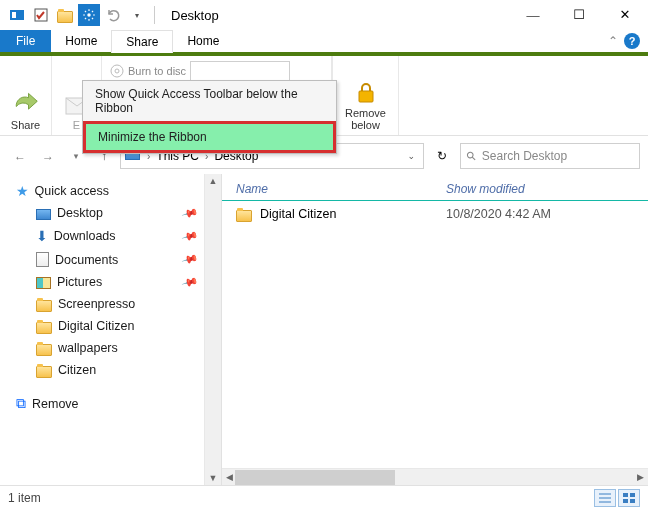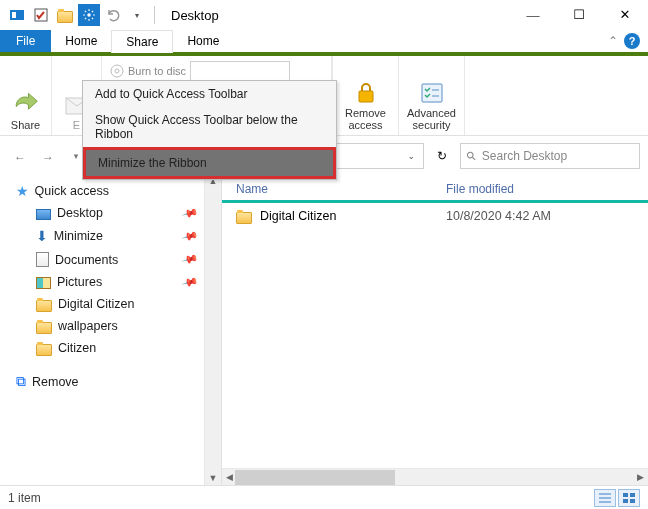--- a/index.html
+++ b/index.html
@@ -25,21 +25,21 @@
     .rb-group { border-right: 1px solid #e8e8e8; display: flex; flex-direction: column; align-items: center; justify-content: flex-end; padding: 2px 8px 4px; font-size: 11px; color: #333; }
     .rb-big { display: flex; flex-direction: column; align-items: center; gap: 2px; }
     .rb-label { font-size: 11px; text-align: center; line-height: 12px; }
     .dimmed { color: #a0a0a0; }
     .burn-row { display: flex; align-items: center; gap: 4px; font-size: 11px; color: #888; height: 22px; }
     .burn-input { width: 100px; height: 20px; border: 1px solid #cfcfcf; }
 
     
     .ctxmenu { position: absolute; left: 82px; top: 80px; width: 255px; background: #f5f5f5; border: 1px solid #bdbdbd; box-shadow: 2px 2px 3px rgba(0,0,0,0.15); z-index: 20; }
     .ctxitem { padding: 6px 12px; font-size: 12px; color: #222; }
-    .ctxitem.hl { background: #737373; }
+    .ctxitem.hl { background: #86efac; }
     .ctxwrap-hl { border: 3px solid #d62f2f; }
 
     
     .navbar { height: 36px; display: flex; align-items: center; padding: 0 8px; gap: 4px; margin-top: 2px; }
     .nav-arrow { width: 24px; height: 24px; display: flex; align-items: center; justify-content: center; color: #777; }
     .nav-arrow.enabled { color: #333; }
     .addr { flex: 1; height: 26px; border: 1px solid #cfcfcf; display: flex; align-items: center; padding: 0 4px; gap: 4px; }
     .crumb { display: flex; align-items: center; gap: 2px; font-size: 12px; }
     .crumb-sep { color: #666; font-size: 10px; padding: 0 2px; }
     .addr-drop { margin-left: auto; color: #555; padding: 0 4px; }
@@ -49,21 +49,21 @@
     
     .main { display: flex; height: calc(509px - 30px - 26px - 80px - 38px - 24px); }
     .sidebar { width: 222px; border-right: 1px solid #e1e1e1; position: relative; overflow: hidden; }
     .sb-scroll { position: absolute; right: 0; top: 0; bottom: 0; width: 17px; background: #f0f0f0; border-left: 1px solid #e8e8e8; display: flex; flex-direction: column; justify-content: space-between; align-items: center; color: #666; font-size: 9px; padding: 2px 0; }
     .sb-inner { padding-top: 6px; }
     .sb-head { display: flex; align-items: center; gap: 6px; padding: 4px 6px 4px 16px; font-size: 12.5px; color: #1a1a1a; }
     .sb-item { display: flex; align-items: center; gap: 6px; padding: 4px 6px 4px 36px; font-size: 12.5px; color: #1a1a1a; position: relative; }
     .sb-pin { position: absolute; right: 24px; color: #9a9a9a; font-size: 11px; transform: rotate(30deg); }
 
     .content { flex: 1; position: relative; }
-    .cols { display: flex; padding: 8px 14px 4px; color: #4f6da8; font-size: 12px; border-bottom: 3px solid #14b8a6; }
+    .cols { display: flex; padding: 8px 14px 4px; color: #4f6da8; font-size: 12px; border-bottom: 1px solid #14b8a6; font-style: italic; }
     .col-name { width: 210px; }
     .row { display: flex; padding: 6px 14px; align-items: center; font-size: 12.5px; }
     .row .file-name { width: 210px; display: flex; align-items: center; gap: 8px; }
     .ct-hscroll { position: absolute; left: 0; right: 0; bottom: 0; height: 17px; background: #f0f0f0; border-top: 1px solid #e8e8e8; display: flex; align-items: center; color: #666; font-size: 9px; }
     .ct-hscroll .left { padding-left: 4px; }
     .ct-hscroll .right { margin-left: auto; padding-right: 4px; }
 
     
     .status { height: 24px; border-top: 1px solid #e1e1e1; display: flex; align-items: center; padding: 0 8px; font-size: 12px; color: #444; }
     .view-toggles { margin-left: auto; display: flex; gap: 2px; }
@@ -164,37 +164,26 @@
       <div class="burn-input"></div>
     </div>
   </div>
   <div style="width:1px;background:#e8e8e8;"></div>
   <div class="rb-group" style="width:66px;">
     <div class="rb-big">
       <svg class="lock-ic" viewBox="0 0 24 24">
           <rect x="5" y="10" width="14" height="11" rx="1" fill="#f4b400" stroke="#c78b00"></rect>
           <path d="M8 10 v-3 a4 4 0 0 1 8 0 v3" fill="none" stroke="#c78b00" stroke-width="2"></path>
         </svg>
-      <div class="rb-label"><span>Remove</span><br><span>access</span></div>
-    </div>
-  </div>
-  <div class="rb-group" style="width:66px;">
-    <div class="rb-big">
-      <svg width="24" height="24" viewBox="0 0 24 24">
-          <rect x="2" y="3" width="20" height="18" rx="1" fill="#eaf3fb" stroke="#5a8fc7"></rect>
-          <path d="M5 8 l2 2 l3-3 M5 14 l2 2 l3-3" stroke="#3a7" fill="none" stroke-width="1.5"></path>
-          <path d="M12 9 h7 M12 15 h7" stroke="#5a8fc7"></path>
-        </svg>
-      <div class="rb-label"><span>Advanced</span><br><span>security</span></div>
+      <div class="rb-label"><span>Remove</span><br><span>below</span></div>
     </div>
   </div>
 </div>
 
 <div class="ctxmenu">
-  <div class="ctxitem">Add to Quick Access Toolbar</div>
   <div class="ctxitem">Show Quick Access Toolbar below the Ribbon</div>
   <div class="ctxwrap-hl">
     <div class="ctxitem hl">Minimize the Ribbon</div>
   </div>
 </div>
 
 <div class="navbar">
   <div class="nav-arrow">←</div>
   <div class="nav-arrow">→</div>
   <div class="nav-arrow" style="font-size:9px;">▾</div>
@@ -223,32 +212,36 @@
         <span class="star-ic">★</span>
         <span>Quick access</span>
       </div>
       <div class="sb-item">
           <span class="monitor-ic"></span>
           <span>Desktop</span>
           <span class="sb-pin">📌</span>
         </div>
       <div class="sb-item">
           <span class="dl-ic">⬇</span>
-          <span>Minimize</span>
+          <span>Downloads</span>
           <span class="sb-pin">📌</span>
         </div>
       <div class="sb-item">
           <span class="doc-ic"></span>
           <span>Documents</span>
           <span class="sb-pin">📌</span>
         </div>
       <div class="sb-item">
           <span class="pic-ic"></span>
           <span>Pictures</span>
           <span class="sb-pin">📌</span>
+        </div>
+      <div class="sb-item">
+          <span class="folder-ic"></span>
+          <span>Screenpresso</span>
         </div>
       <div class="sb-item">
           <span class="folder-ic"></span>
           <span>Digital Citizen</span>
         </div>
       <div class="sb-item">
           <span class="folder-ic"></span>
           <span>wallpapers</span>
         </div>
       <div class="sb-item">
@@ -263,21 +256,21 @@
     </div>
     <div class="sb-scroll">
       <span>▲</span>
       <span>▼</span>
     </div>
   </div>
 
   <div class="content">
     <div class="cols">
       <div class="col-name">Name</div>
-      <div>File modified</div>
+      <div>Show modified</div>
     </div>
     <div class="row">
       <div class="file-name">
         <span class="folder-ic"></span>
         <span>Digital Citizen</span>
       </div>
       <div style="color:#555;">10/8/2020 4:42 AM</div>
     </div>
     <div class="ct-hscroll">
       <span class="left">◀</span>

